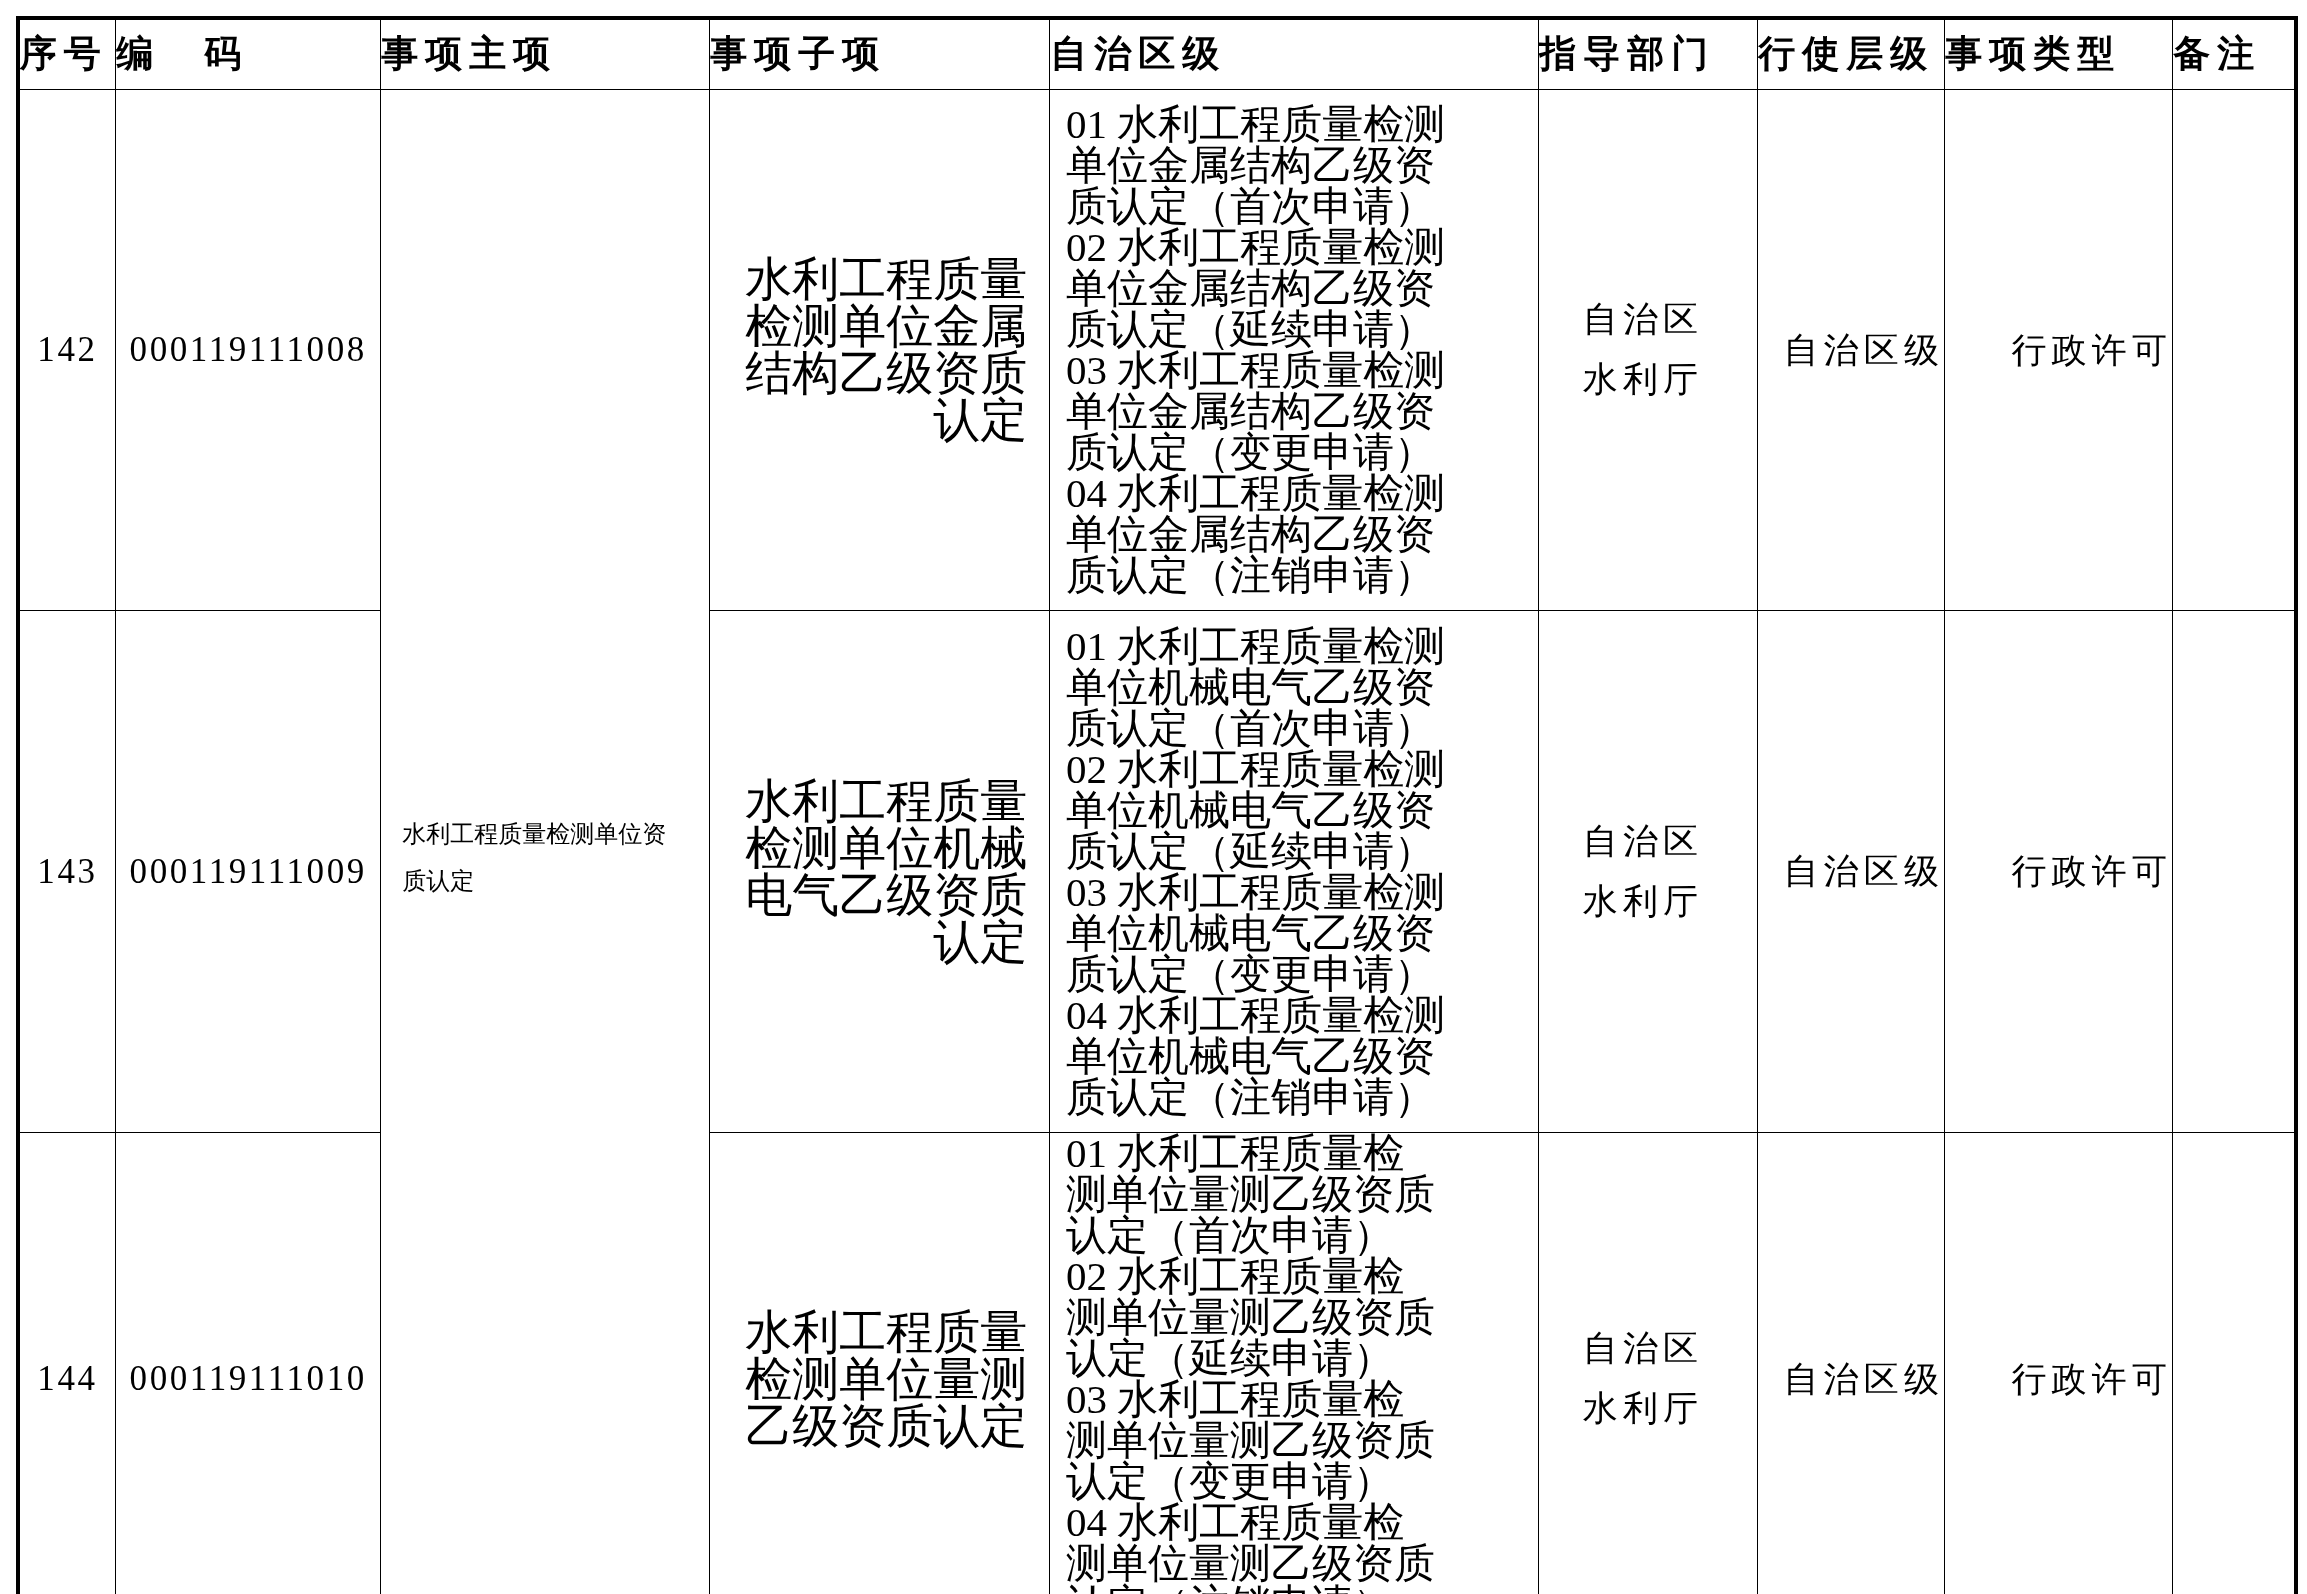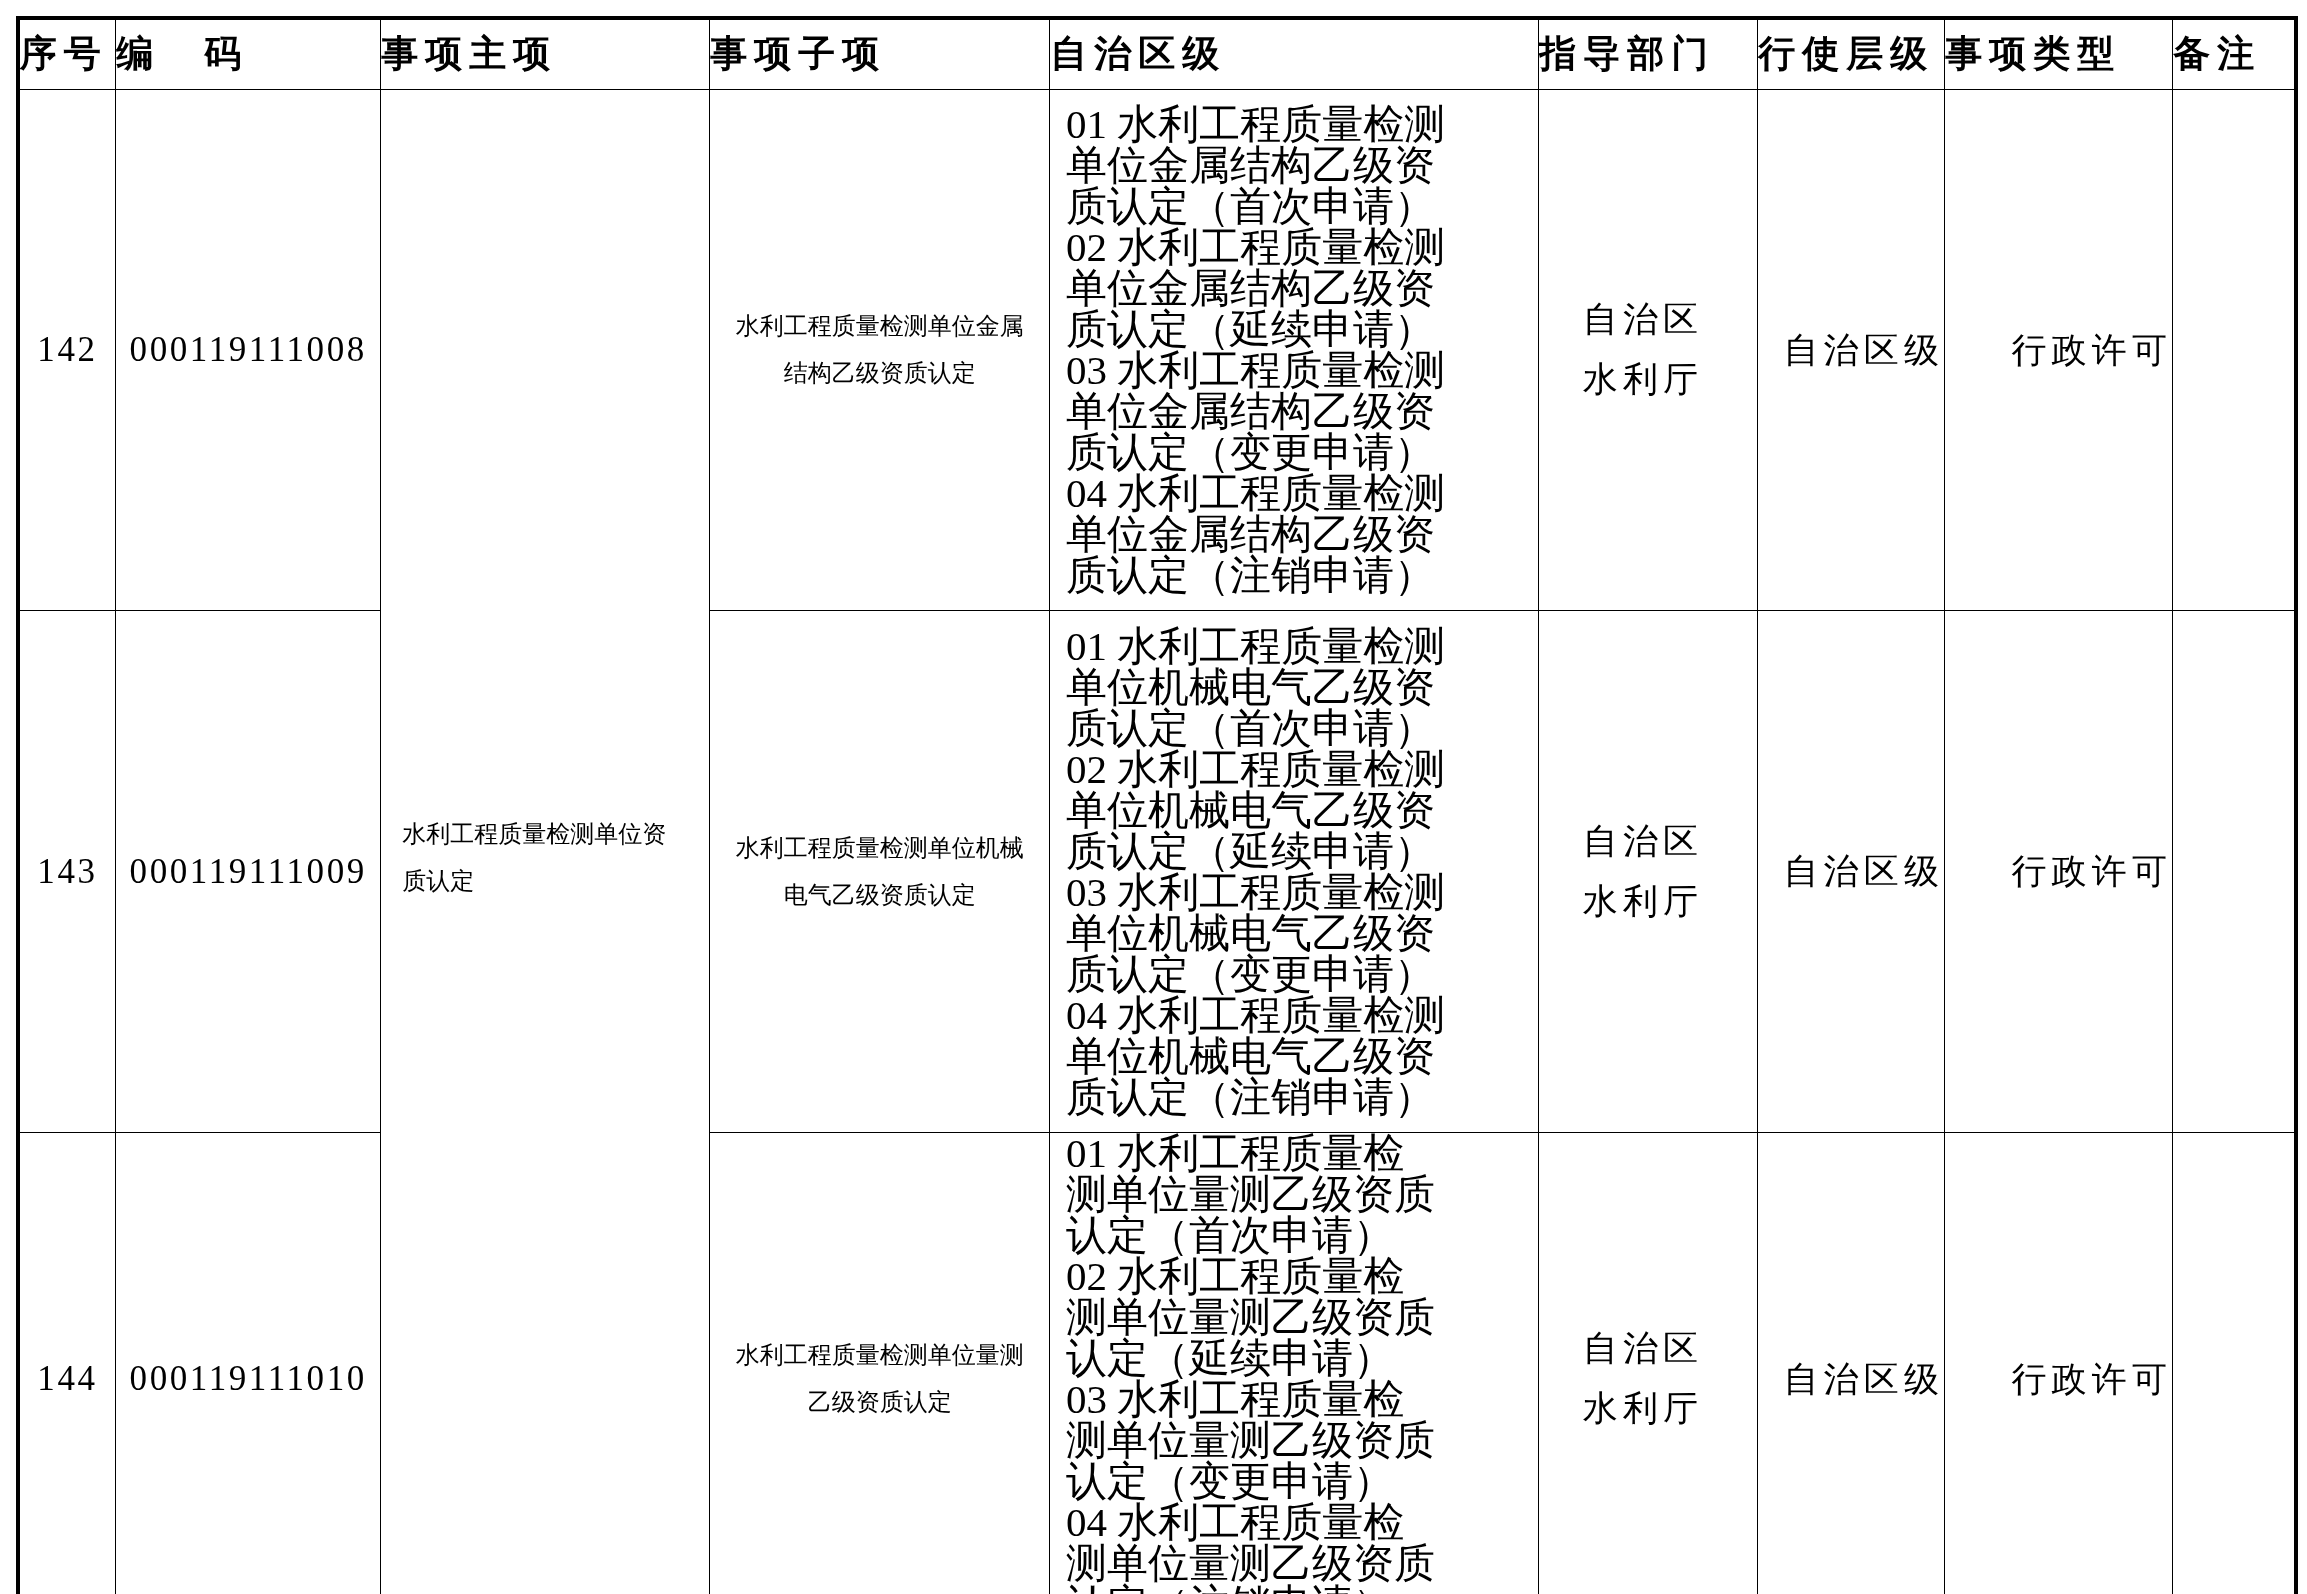--- a/index.html
+++ b/index.html
@@ -45,24 +45,24 @@
     font-size:35px;
     letter-spacing:2.6px;
   }
   td.main-item{
     font-size:24px;
     line-height:47px;
     padding:0 21px;
     text-align:left;
   }
   td.sub-item{
-    font-size:24px;
+    font-size:47px;
     line-height:47px;
     padding:0 22px;
-    text-align:center;
+    text-align:right;
   }
   td.biz{
     padding:0 15.7px;
     text-align:left;
   }
   td.biz .biz-item{
     font-size:41px;
     line-height:41px;
     text-wrap:balance;
   }

